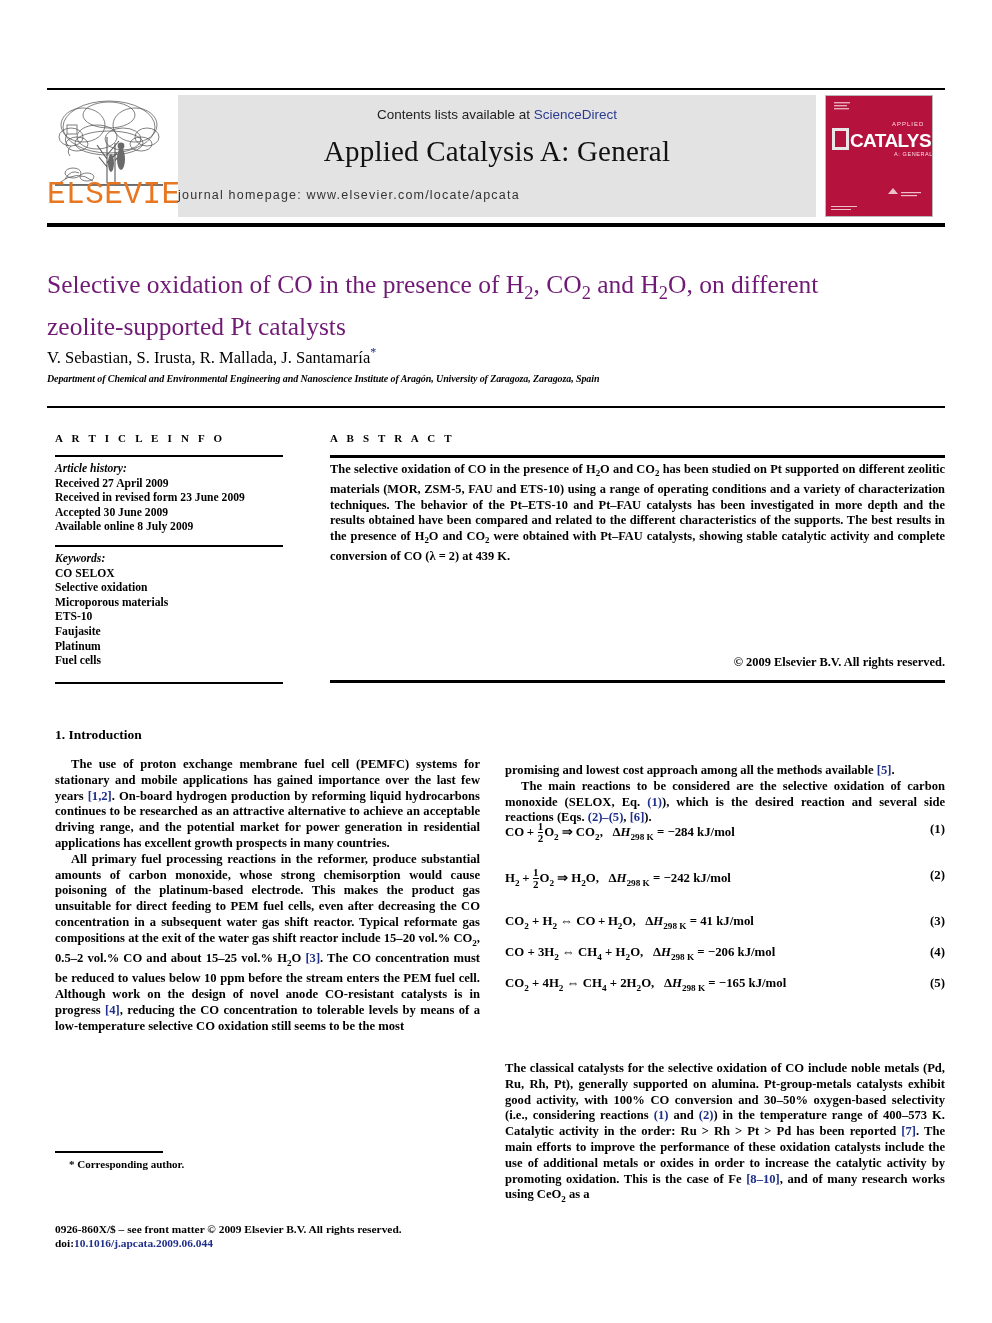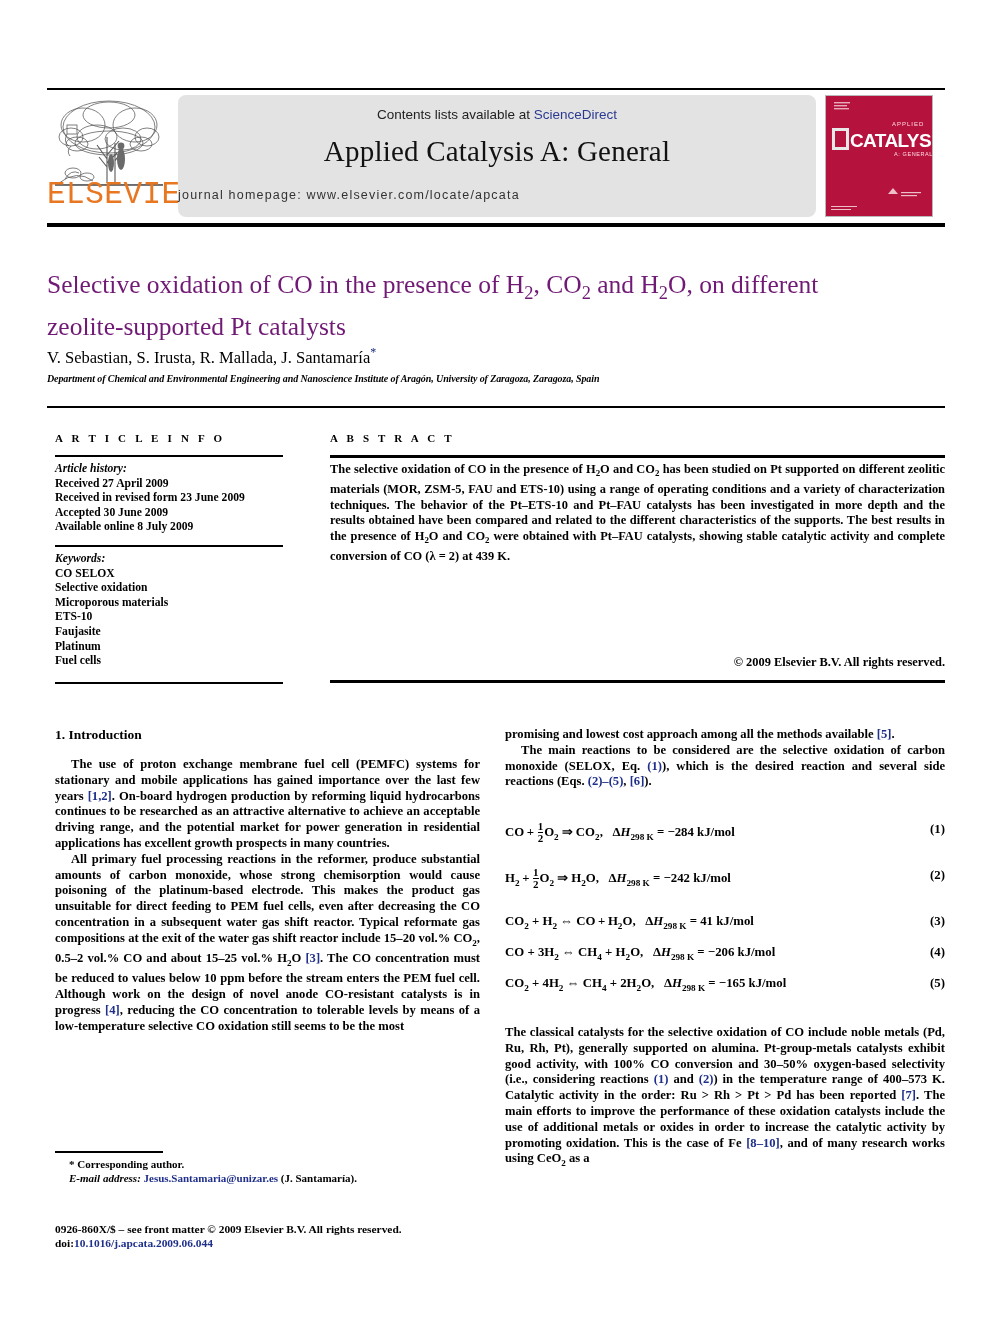--- a/index.html
+++ b/index.html
@@ -77,21 +77,20 @@
     left: 8px; bottom: 32px;
     width: 108px; height: 1px;
     background: #6b6b6b;
   }
   .grey-box {
     position: absolute;
     left: 131px; top: 0;
     width: 638px;
     height: 122px;
     background: #e3e3e3;
-    border-radius: 8px;
   }
   .contents-line {
     position: absolute;
     left: 0; top: 12px;
     width: 638px;
     text-align: center;
     font-family: "Liberation Sans", sans-serif;
     font-size: 13.5px;
     color: #222;
   }
@@ -259,21 +258,21 @@
   }
   .para {
     font-size: 12.6px;
     line-height: 15.8px;
     font-weight: bold;
     text-align: justify;
     margin: 0;
     text-indent: 16px;
     hyphens: auto;
   }
-  .para.noindent { text-indent: 0; }
+  .para.noindent { text-indent: 0; margin-top: 36px; }
   .ref { color: #1f2f8a; }
 
   
   .foot-rule {
     position: absolute;
     left: 55px; top: 1151px;
     width: 108px; height: 1.8px; background: #000;
   }
   .footnote {
     position: absolute;
@@ -473,25 +472,20 @@
       All primary fuel processing reactions in the reformer, produce substantial amounts of carbon monoxide, whose strong chemisorption would cause poisoning of the platinum-based electrode. This makes the product gas unsuitable for direct feeding to PEM fuel cells, even after decreasing the CO concentration in a subsequent water gas shift reactor. Typical reformate gas compositions at the exit of the water gas shift reactor include 15–20 vol.% CO<sub>2</sub>, 0.5–2 vol.% CO and about 15–25 vol.% H<sub>2</sub>O <span class="ref">[3]</span>. The CO concentration must be reduced to values below 10 ppm before the stream enters the PEM fuel cell. Although work on the design of novel anode CO-resistant catalysts is in progress <span class="ref">[4]</span>, reducing the CO concentration to tolerable levels by means of a low-temperature selective CO oxidation still seems to be the most
     </p>
   </div>
 
   <div class="foot-rule"></div>
   <div class="footnote">
     <span class="ind">
       <span>*</span>
       <span>Corresponding author.</span>
     </span>
-    <span class="ind">
-      <span class="em">E-mail address:</span>
-      <span class="mail">Jesus.Santamaria@unizar.es</span>
-      <span>(J. Santamaría).</span>
-    </span>
   </div>
 
   <div class="imprint">
     <div>0926-860X/$ – see front matter © 2009 Elsevier B.V. All rights reserved.</div>
     <div><span>doi:</span><span class="doi">10.1016/j.apcata.2009.06.044</span></div>
   </div>
 
   <div class="rc-1">
     <p class="para noindent">
       promising and lowest cost approach among all the methods available <span class="ref">[5]</span>.

